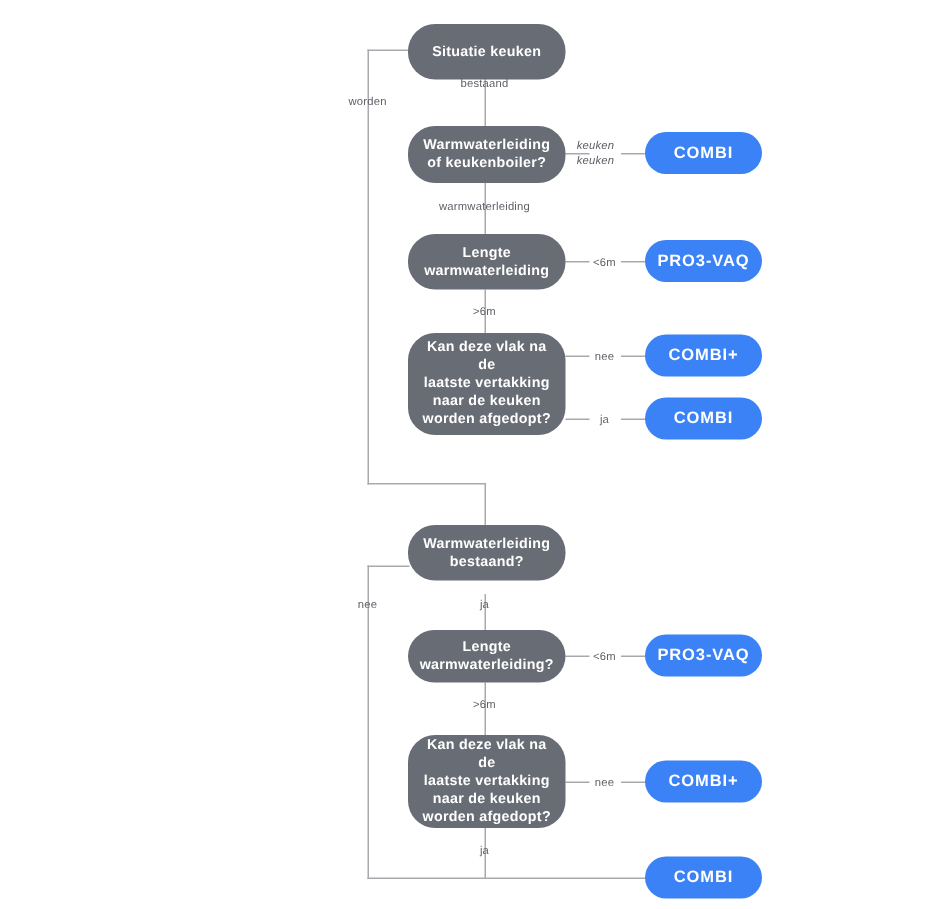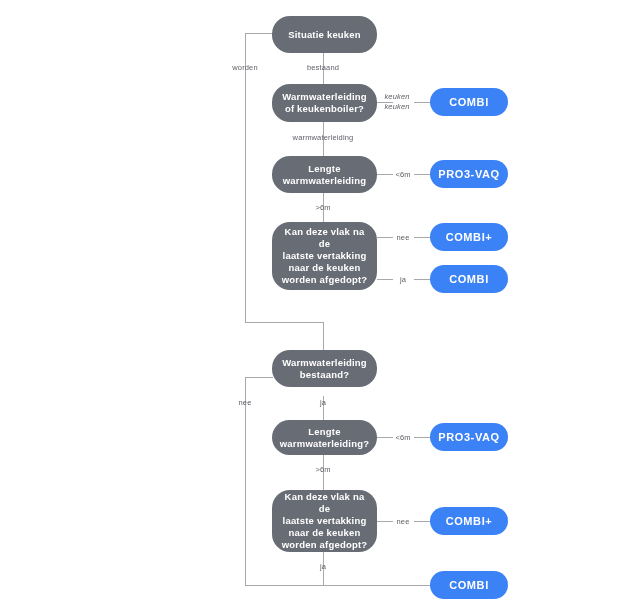--- a/index.html
+++ b/index.html
@@ -184,21 +184,21 @@
   <div class="node result" style="left:430px; top:507px; width:78px; height:28px;">
     <span>COMBI+</span>
   </div>
 
   <div class="node result" style="left:430px; top:571px; width:78px; height:28px;">
     <span>COMBI</span>
   </div>
 
   <div class="elabel" style="left:229px; top:63px; width:32px;">worden</div>
 
-  <div class="elabel" style="left:297px; top:63px; width:52px;">bestaand</div>
+  <div class="elabel" style="left:297px; top:51px; width:52px;">bestaand</div>
 
   <div class="elabel two-line" style="left:380px; top:92px;">
     <span>keuken</span><br>
     <span>keuken</span>
   </div>
 
   <div class="elabel" style="left:283px; top:133px; width:80px;">warmwaterleiding</div>
 
   <div class="elabel" style="left:390px; top:170px; width:26px;">&lt;6m</div>
 

